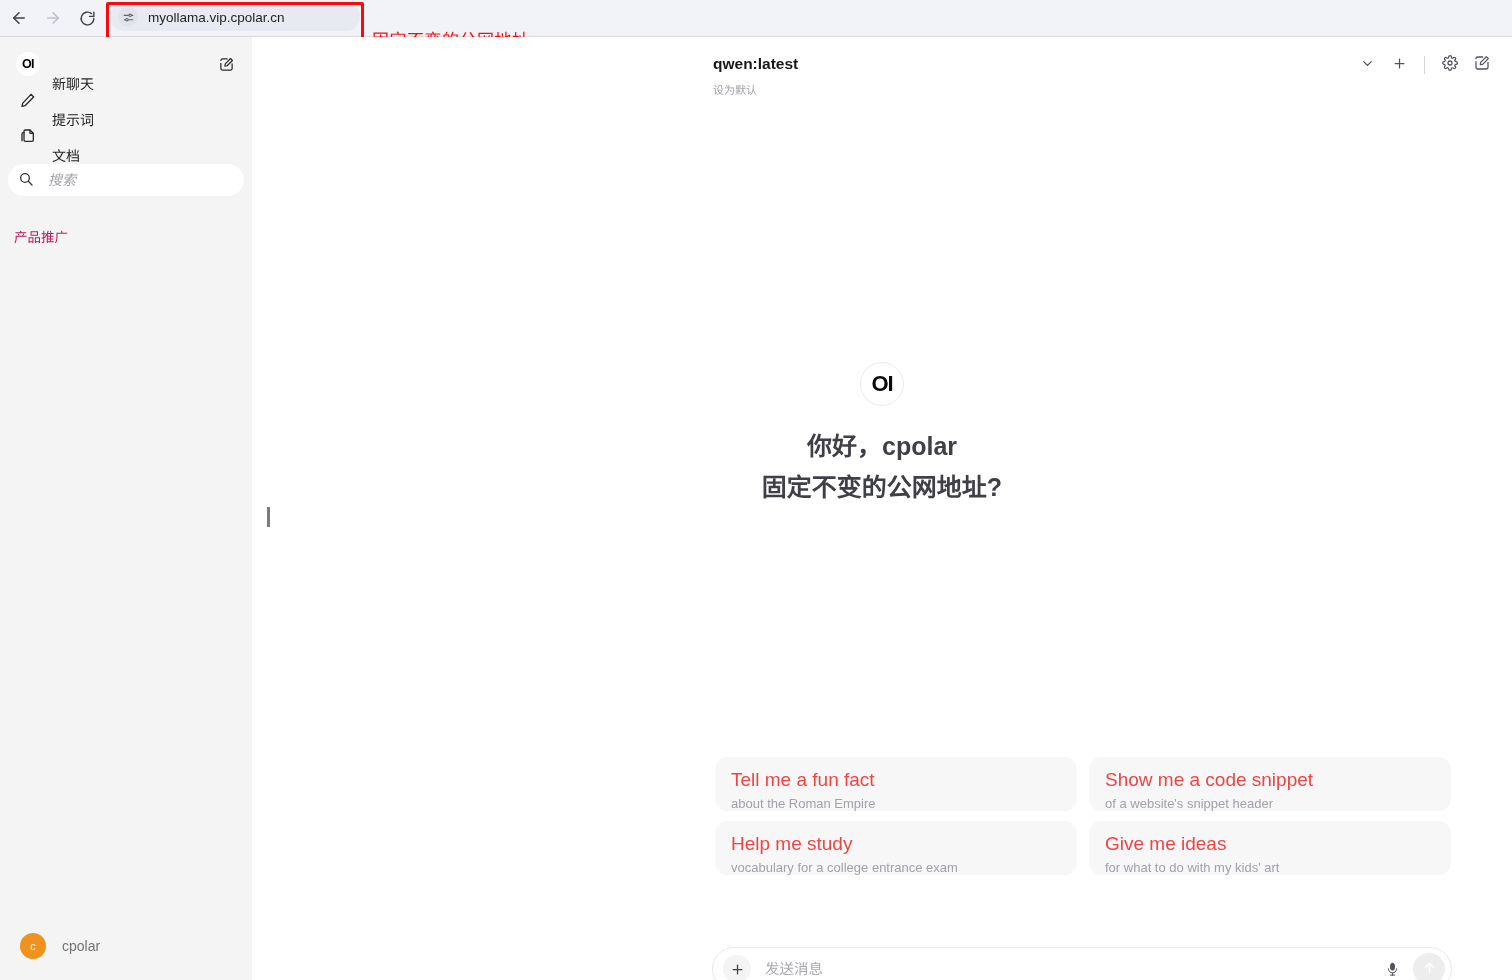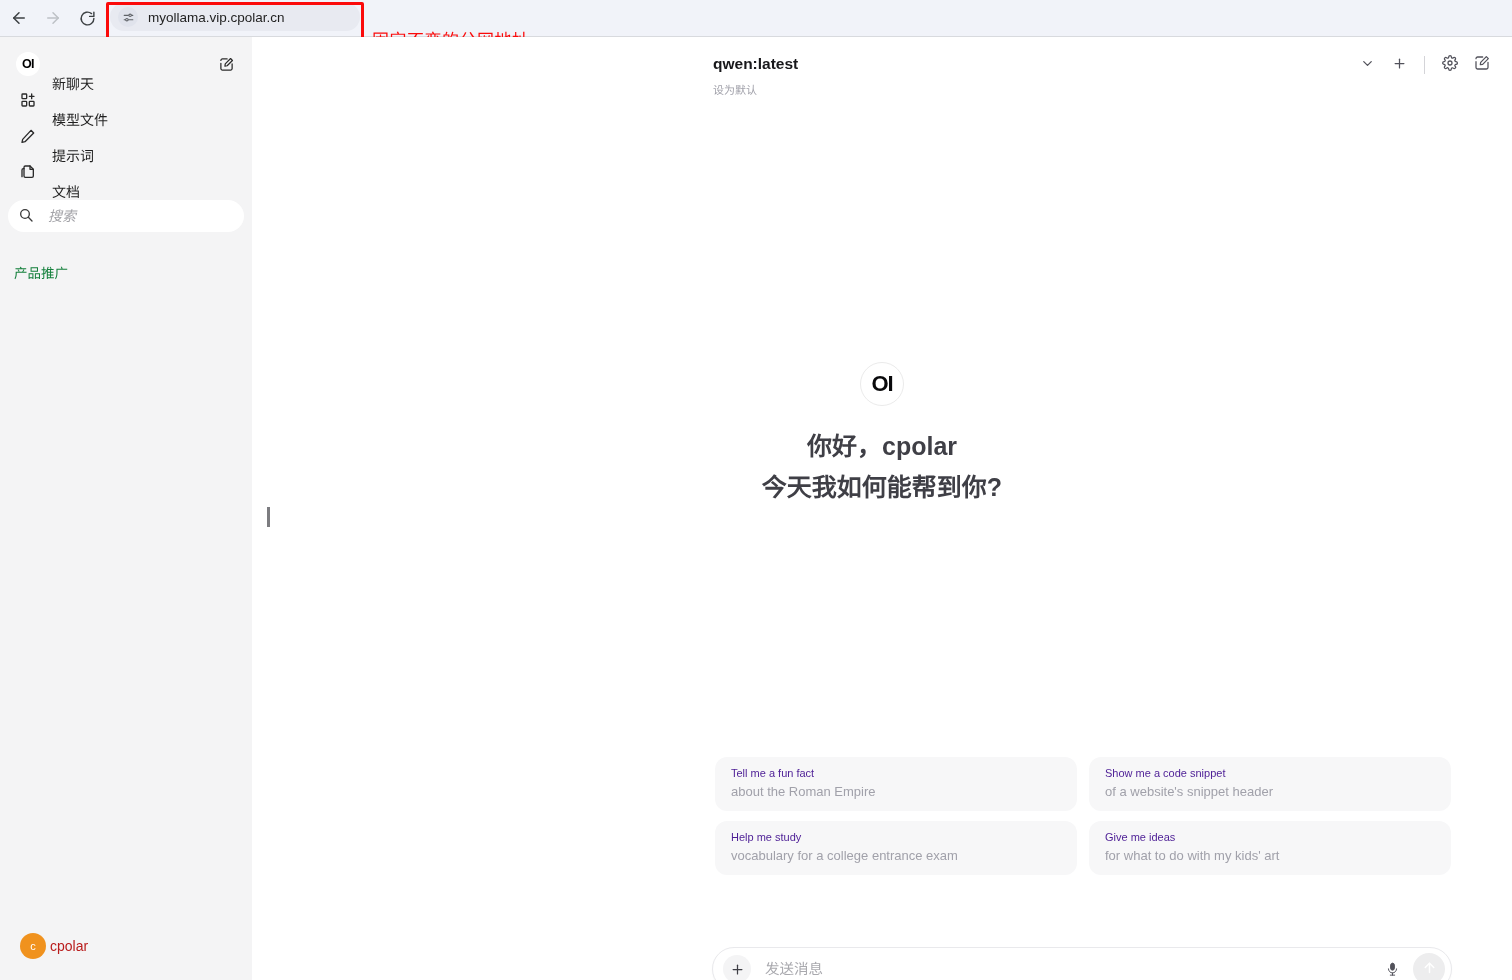--- a/index.html
+++ b/index.html
@@ -105,35 +105,35 @@
     display: flex; align-items: center; padding: 0 10px;
   }
   .search-box .mag { width: 18px; height: 18px; color: #3a3a3a; flex: none; }
   .search-input {
     border: none; outline: none; background: transparent;
     margin-left: 12px; font-size: 14px; color: #1f1f1f;
     font-family: inherit; width: 170px; font-style: italic;
   }
   .search-input::placeholder { color: #a3a3a8; }
   .promo {
-    margin: 30px 0 0 14px; font-size: 13.5px; color: #15803d;
+    margin: 30px 0 0 14px; font-size: 13.5px; color: #be185d;
   }
   .side-spacer { flex: 1 1 auto; }
   .user-row {
     height: 52px; display: flex; align-items: center;
     padding: 0 12px; margin: 0 8px 8px 8px; border-radius: 10px;
     cursor: pointer;
   }
   .avatar {
     width: 26px; height: 26px; border-radius: 50%;
     background: #f0921e; flex: none;
     display: flex; align-items: center; justify-content: center;
     color: #fff; font-size: 11px;
   }
-  .user-name { margin-left: 4px; font-size: 14px; color: #b91c1c; }
+  .user-name { margin-left: 16px; font-size: 14px; color: #737373; }
 
   
   .main {
     position: absolute; left: 252px; top: 37px;
     width: 1260px; height: 943px;
     background: #ffffff;
   }
   .chat-header {
     position: absolute; left: 0; top: 0; width: 1260px; height: 56px;
   }
@@ -185,21 +185,21 @@
   .suggest-grid {
     position: absolute; left: 463px; top: 720px;
     width: 736px;
     display: grid; grid-template-columns: 1fr 1fr;
     gap: 10px 12px;
   }
   .sugg-card {
     height: 54px; background: #f7f7f8; border-radius: 12px;
     padding: 9px 16px; cursor: pointer;
   }
-  .sugg-title { font-size: 11px; color: #4c1d95; line-height: 1.45; }
+  .sugg-title { font-size: 19px; color: #ef4444; line-height: 1.45; }
   .sugg-sub { font-size: 13px; color: #a1a1aa; line-height: 1.5; }
 
   
   .composer {
     position: absolute; left: 460px; top: 910px;
     width: 740px; height: 44px;
     background: #ffffff;
     border: 1px solid #e9e9ec;
     border-radius: 22px;
     display: flex; align-items: center;
@@ -287,32 +287,20 @@
         <span class="side-label">新聊天</span>
         <span class="row-trailing">
           <svg width="15" height="15" viewBox="0 0 24 24" fill="none" stroke="#2b2b2b" stroke-width="2" stroke-linecap="round" stroke-linejoin="round">
               <path d="M3 5.5A2.5 2.5 0 0 1 5.5 3H13"></path>
               <path d="M21 11v7.5A2.5 2.5 0 0 1 18.5 21H5.5A2.5 2.5 0 0 1 3 18.5V10"></path>
               <path d="M18.5 2.5l3 3L13 14l-3.5.5L10 11z"></path>
             </svg>
         </span>
       </div>
 
-      <div class="side-row">
-        <span class="side-ico">
-          <svg width="16" height="16" viewBox="0 0 24 24" fill="none" stroke="#2a2a2a" stroke-width="2" stroke-linecap="round" stroke-linejoin="round">
-              <rect x="3" y="3" width="7" height="7" rx="1"></rect>
-              <rect x="3" y="14" width="7" height="7" rx="1"></rect>
-              <rect x="14" y="14" width="7" height="7" rx="1"></rect>
-              <line x1="17.5" y1="3" x2="17.5" y2="10"></line>
-              <line x1="14" y1="6.5" x2="21" y2="6.5"></line>
-            </svg>
-        </span>
-        <span class="side-label">模型文件</span>
-      </div>
 
       <div class="side-row">
         <span class="side-ico">
           <svg width="16" height="16" viewBox="0 0 24 24" fill="none" stroke="#2a2a2a" stroke-width="2" stroke-linecap="round" stroke-linejoin="round">
               <path d="M16.5 3.5l4 4L7.5 20.5l-4.5 1 1-4.5z"></path>
             </svg>
         </span>
         <span class="side-label">提示词</span>
       </div>
 
@@ -391,21 +379,21 @@
           </span>
         </div>
       </div>
     </div>
 
     <div class="caret-artifact"></div>
 
     <div class="greeting">
       <div class="logo-circle">OI</div>
       <div class="greet-line1">你好，cpolar</div>
-      <div class="greet-line2">今天我如何能帮到你?</div>
+      <div class="greet-line2">固定不变的公网地址?</div>
     </div>
 
     <div class="suggest-grid">
       <div class="sugg-card">
         <div class="sugg-title">Tell me a fun fact</div>
         <div class="sugg-sub">about the Roman Empire</div>
       </div>
       <div class="sugg-card">
         <div class="sugg-title">Show me a code snippet</div>
         <div class="sugg-sub">of a website's snippet header</div>

